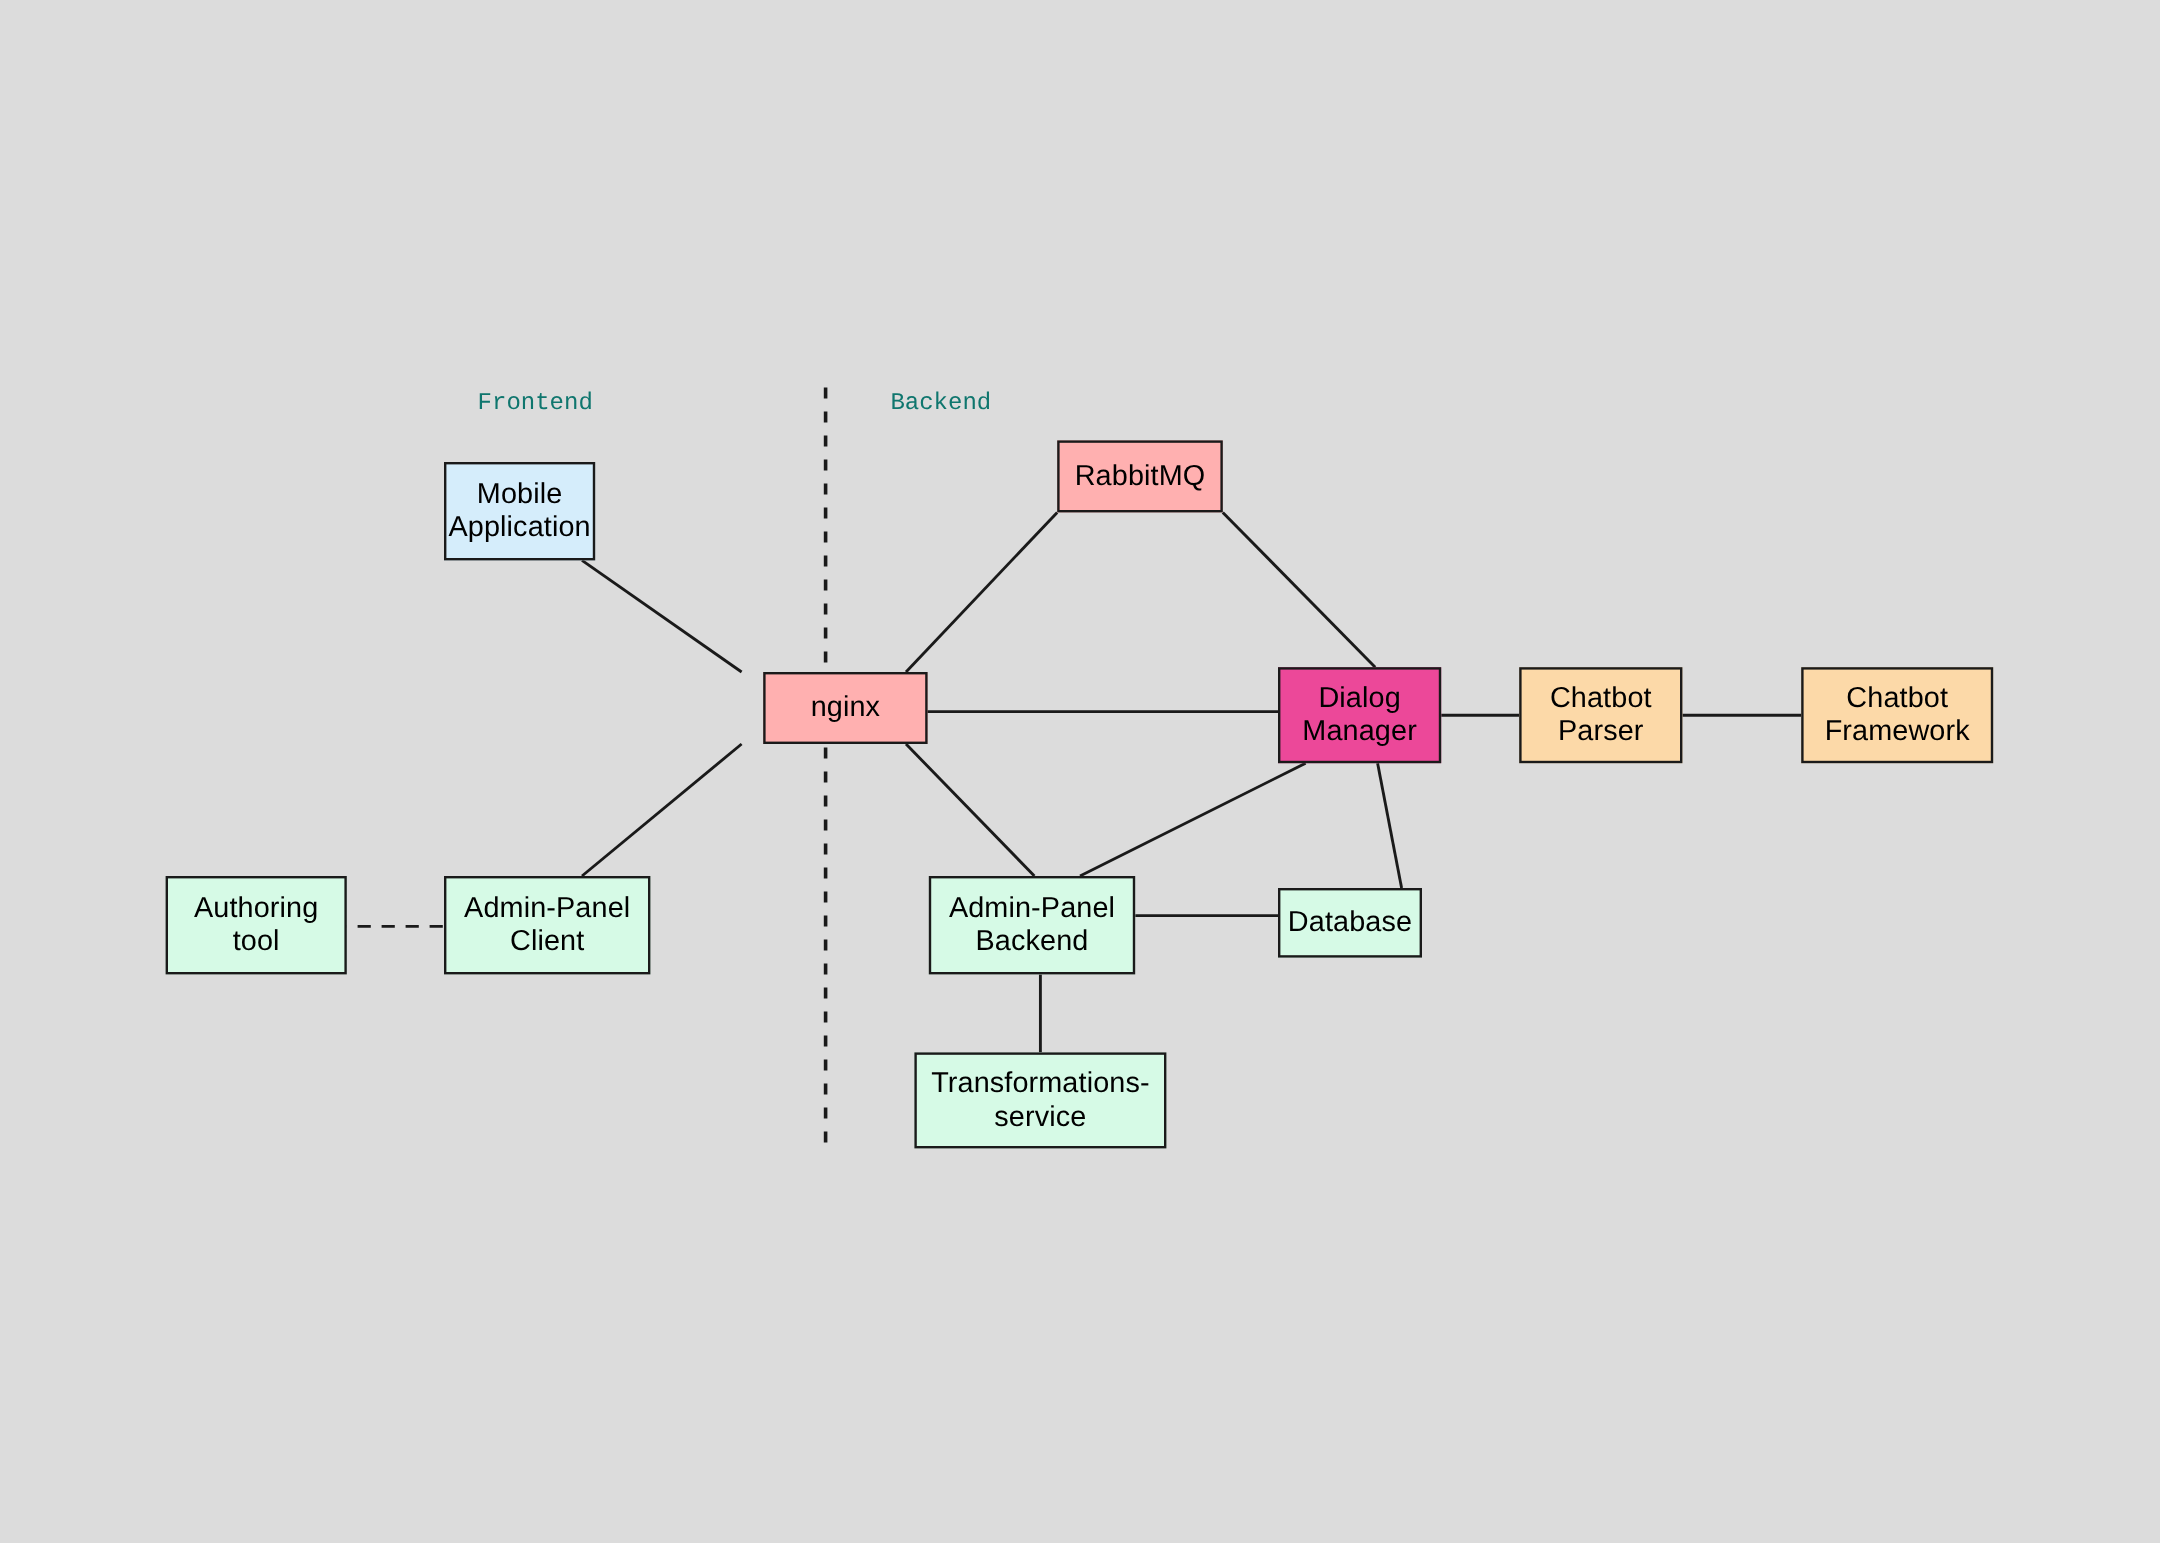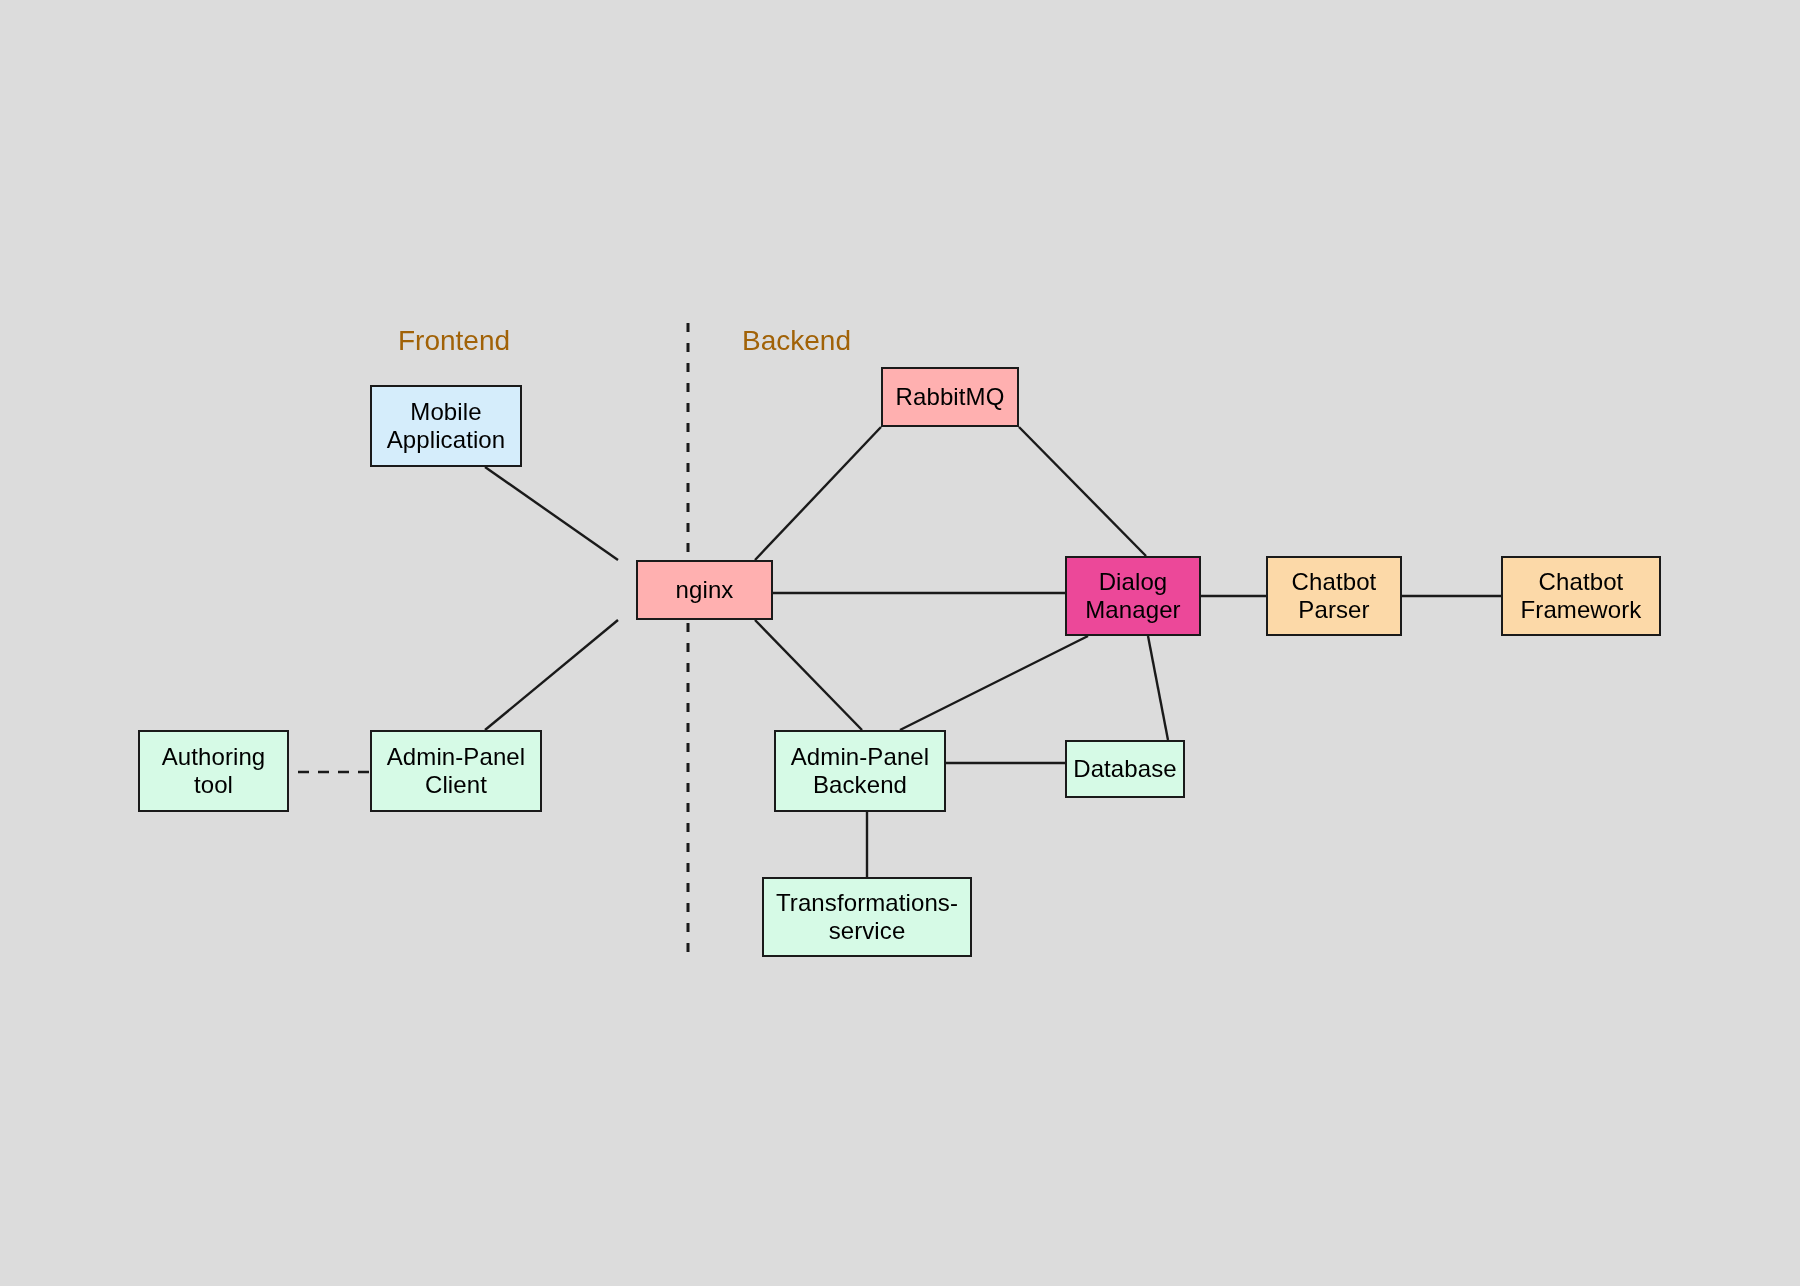--- a/index.html
+++ b/index.html
@@ -38,23 +38,23 @@
     text-align: center;
     font-family: "Liberation Sans", sans-serif;
     font-size: 24px;
     line-height: 1.18;
     color: #000000;
     white-space: pre-line;
     letter-spacing: 0.1px;
   }
   .zone-label {
     position: absolute;
-    font-family: Liberation Sans, sans-serif;
-    font-size: 28px;
-    color: #a16207;
+    font-family: Liberation Mono, monospace;
+    font-size: 20px;
+    color: #0f766e;
     white-space: nowrap;
   }
 </style>
 </head>
 <body style="background: rgb(220, 220, 220);">
 
 <div id="diagram-root" style="background: rgb(220, 220, 220);">
 
   <svg id="edge-layer" width="1800" height="1286" viewBox="0 0 1800 1286" xmlns="http://www.w3.org/2000/svg">
       <line x1="688" y1="323" x2="688" y2="958" stroke="#1a1a1a" stroke-width="3" stroke-dasharray="9 11"></line>
@@ -71,21 +71,21 @@
       <line x1="946" y1="763" x2="1065" y2="763" stroke="#1a1a1a" stroke-width="2.4"></line>
       <line x1="1148" y1="636" x2="1168" y2="740" stroke="#1a1a1a" stroke-width="2.4"></line>
       <line x1="867" y1="812" x2="867" y2="877" stroke="#1a1a1a" stroke-width="2.4"></line>
     </svg>
 
   <div id="zone-layer">
       <div class="zone-label" style="left: 398px; top: 325px;">Frontend</div>
       <div class="zone-label" style="left: 742px; top: 325px;">Backend</div>
     </div>
   <div id="node-layer">
-      <div class="node" style="left: 370px; top: 385px; width: 152px; height: 82px; background: rgb(213, 237, 251); border-color: rgb(26, 26, 26); text-align: center;"><span>Mobile
+      <div class="node" style="left: 370px; top: 385px; width: 126px; height: 82px; background: rgb(213, 237, 251); border-color: rgb(26, 26, 26); text-align: center;"><span>Mobile
 Application</span></div>
       <div class="node" style="left: 881px; top: 367px; width: 138px; height: 60px; background: rgb(255, 176, 176); border-color: rgb(26, 26, 26);"><span>RabbitMQ</span></div>
       <div class="node" style="left: 618px; top: 560px; width: 137px; height: 60px; background: rgb(255, 176, 176); border-color: rgb(26, 26, 26); margin-left: 18px;"><span>nginx</span></div>
       <div class="node" style="left: 1065px; top: 556px; width: 136px; height: 80px; background: #ec4899; border-color: rgb(26, 26, 26);"><span>Dialog
 Manager</span></div>
       <div class="node" style="left: 1266px; top: 556px; width: 136px; height: 80px; background: rgb(252, 217, 168); border-color: rgb(26, 26, 26);"><span>Chatbot
 Parser</span></div>
       <div class="node" style="left: 1501px; top: 556px; width: 160px; height: 80px; background: rgb(252, 217, 168); border-color: rgb(26, 26, 26);"><span>Chatbot
 Framework</span></div>
       <div class="node" style="left: 138px; top: 730px; width: 151px; height: 82px; background: rgb(214, 250, 230); border-color: rgb(26, 26, 26);"><span>Authoring

